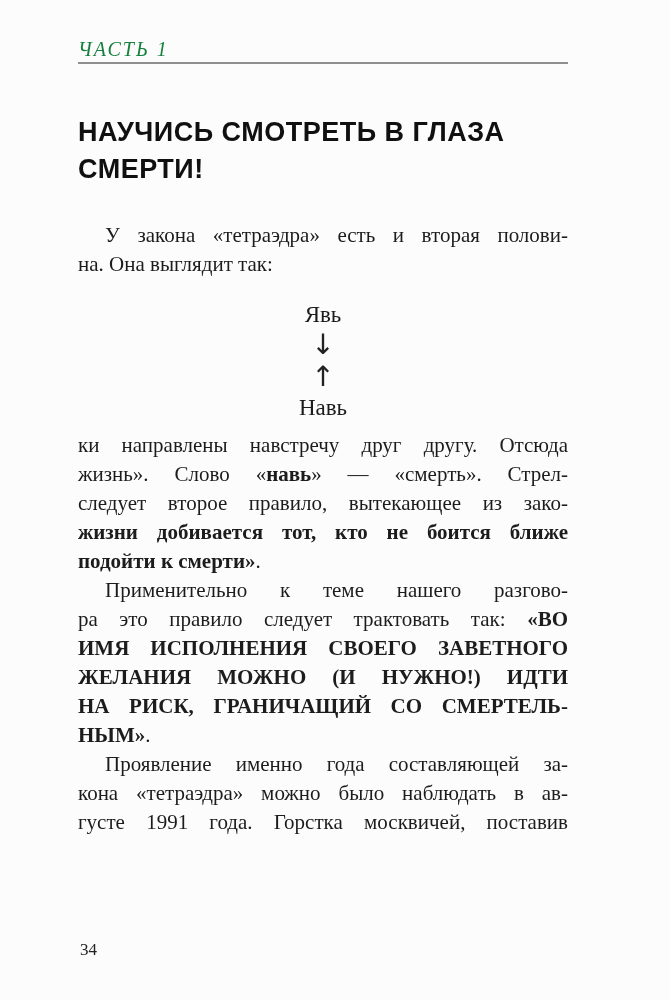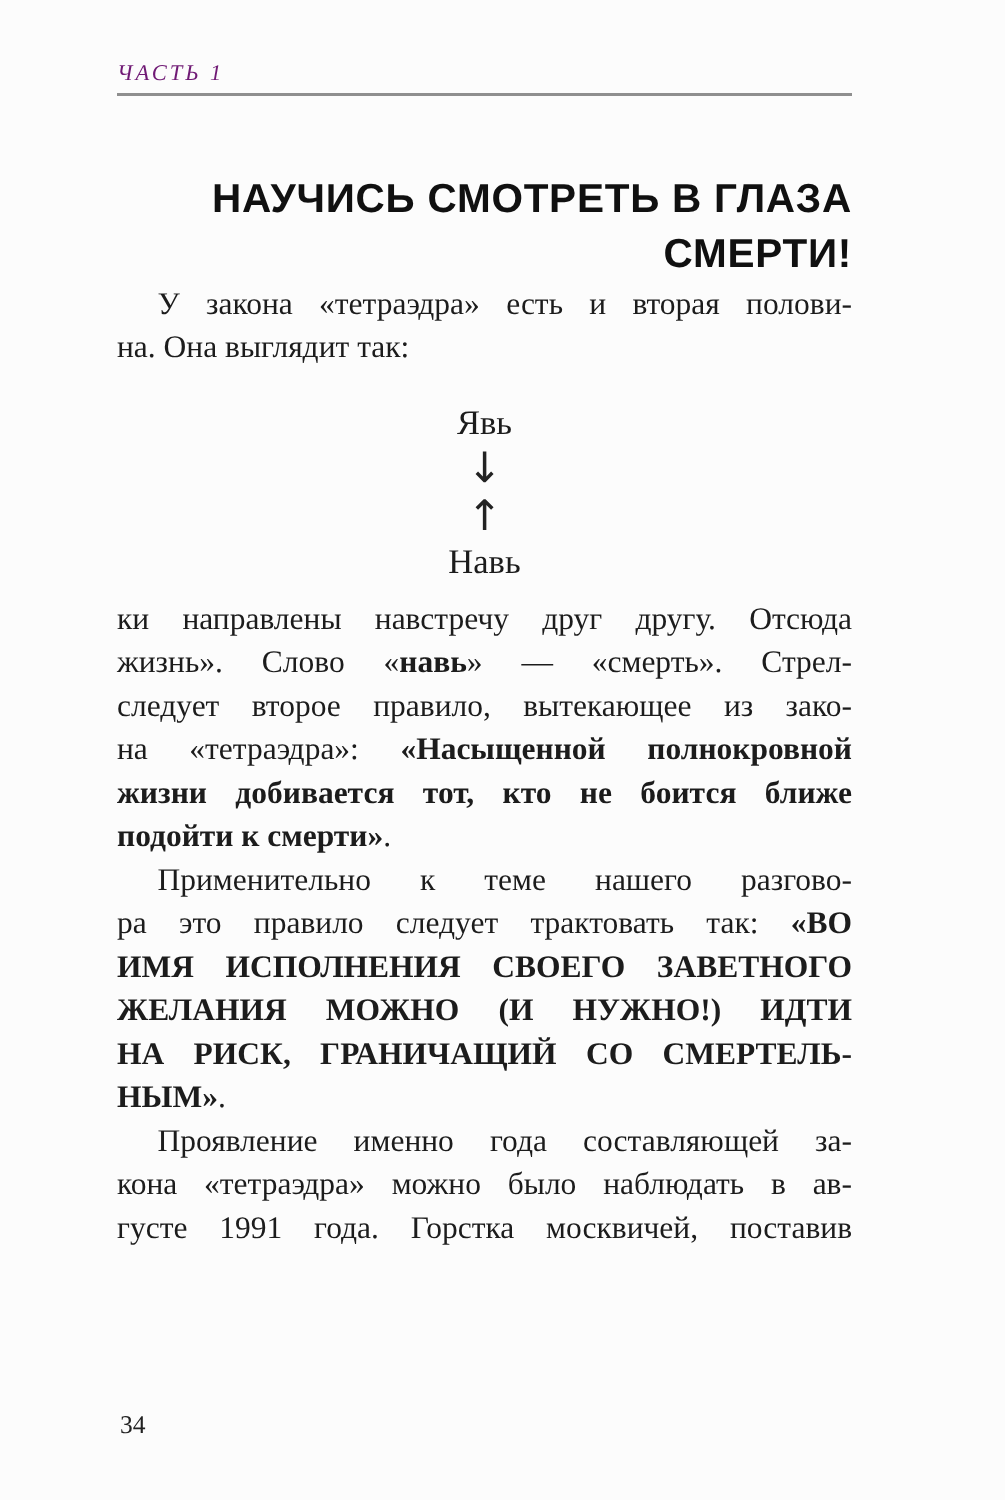--- a/index.html
+++ b/index.html
@@ -20,42 +20,43 @@
     overflow: hidden;
   }
   .content {
     margin-left: 78px;
     width: 490px;
     padding-top: 40px;
   }
   .running-head {
     font-family: "Liberation Serif", serif;
     font-style: italic;
-    font-size: 15px;
+    font-size: 20px;
     line-height: 18px;
     letter-spacing: 2px;
-    color: #701a75;
+    color: #15803d;
     padding-bottom: 4px;
   }
   .header-rule {
     height: 2px;
     background: #8f8f8f;
     width: 100%;
   }
   h1.chapter-title {
     margin: 50px 0 0 0;
     font-family: "Liberation Sans", sans-serif;
     font-weight: 700;
     font-size: 27px;
     line-height: 37px;
     letter-spacing: 0.5px;
-    text-align: right;
+    text-align: left;
     color: #101010;
   }
   main.body-text {
+    margin-top: 33px;
     color: #1c1c1c;
   }
   .para {
     margin: 0;
   }
   .line {
     font-size: 21px;
     line-height: 29px;
     text-align: justify;
     text-align-last: justify;
@@ -121,21 +122,20 @@
         <div class="diagram-label">Явь</div>
         <div class="diagram-arrow">↓</div>
         <div class="diagram-arrow">↑</div>
         <div class="diagram-label">Навь</div>
       </div>
 
       <div class="para">
           <div class="line"><span>ки направлены навстречу друг другу. Отсюда</span></div>
           <div class="line"><span>жизнь». Слово «</span><span class="b">навь</span><span>» — «смерть». Стрел-</span></div>
           <div class="line"><span>следует второе правило, вытекающее из зако-</span></div>
-          <div class="line"><span>на «тетраэдра»: </span><span class="b">«Насыщенной полнокровной</span></div>
           <div class="line"><span class="b">жизни добивается тот, кто не боится ближе</span></div>
           <div class="line last"><span class="b">подойти к смерти»</span><span>.</span></div>
         </div>
       <div class="para">
           <div class="line indent"><span>Применительно к теме нашего разгово-</span></div>
           <div class="line"><span>ра это правило следует трактовать так: </span><span class="b">«ВО</span></div>
           <div class="line"><span class="b">ИМЯ ИСПОЛНЕНИЯ СВОЕГО ЗАВЕТНОГО</span></div>
           <div class="line"><span class="b">ЖЕЛАНИЯ МОЖНО (И НУЖНО!) ИДТИ</span></div>
           <div class="line"><span class="b">НА РИСК, ГРАНИЧАЩИЙ СО СМЕРТЕЛЬ-</span></div>
           <div class="line last"><span class="b">НЫМ»</span><span>.</span></div>

